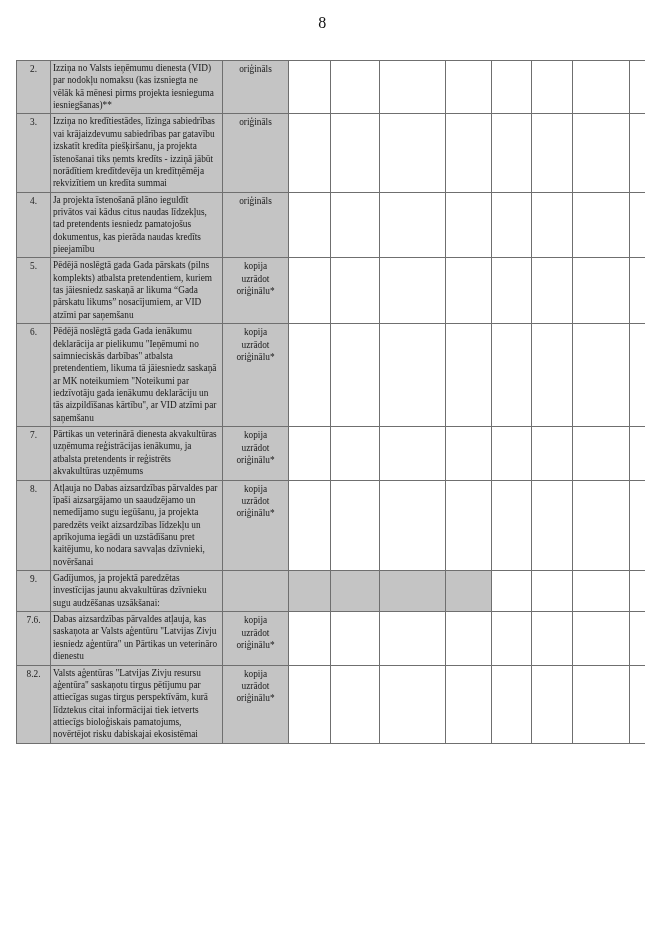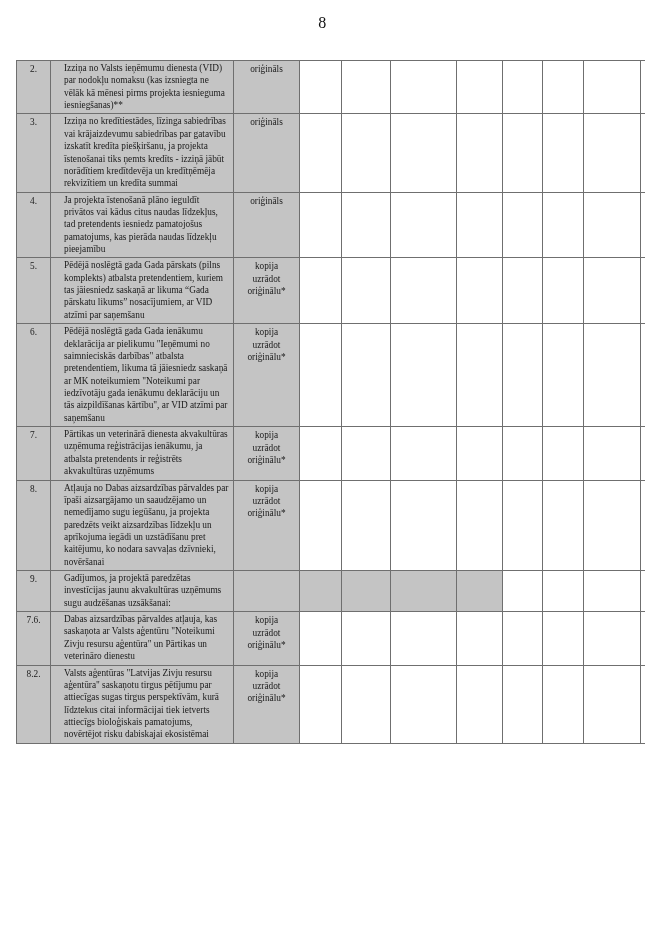--- a/index.html
+++ b/index.html
@@ -53,21 +53,21 @@
     background: #c4c4c4;
   }
   td.col-num {
     width: 27px;
     text-align: center;
     padding-top: 2px;
   }
   td.col-desc {
     width: 165px;
     text-align: left;
-    padding-left: 13px;
+    padding-left: 2px;
     padding-right: 4px;
   }
   td.col-type {
     width: 59px;
     text-align: center;
     padding-top: 2px;
     line-height: 1.34;
   }
   td.c1 { width: 35px; }
   td.c2 { width: 42px; }
@@ -117,21 +117,21 @@
           <td class="c2 empty-cell">&nbsp;</td>
           <td class="c3 empty-cell">&nbsp;</td>
           <td class="c4 empty-cell">&nbsp;</td>
           <td class="c5 empty-cell">&nbsp;</td>
           <td class="c6 empty-cell">&nbsp;</td>
           <td class="c7 empty-cell">&nbsp;</td>
           <td class="c8 empty-cell">&nbsp;</td>
         </tr>
         <tr>
           <td class="col-num shaded">4.</td>
-          <td class="col-desc shaded">Ja projekta īstenošanā plāno ieguldīt privātos vai kādus citus naudas līdzekļus, tad pretendents iesniedz pamatojošus pamatojums, kas pierāda naudas līdzekļu pieejamību</td>
+          <td class="col-desc shaded">Ja projekta īstenošanā plāno ieguldīt privātos vai kādus citus naudas līdzekļus, tad pretendents iesniedz pamatojošus dokumentus, kas pierāda naudas kredīts pieejamību</td>
           <td class="col-type shaded">
             <span class="cell-text">oriģināls</span>
           </td>
           <td class="c1 empty-cell">&nbsp;</td>
           <td class="c2 empty-cell">&nbsp;</td>
           <td class="c3 empty-cell">&nbsp;</td>
           <td class="c4 empty-cell">&nbsp;</td>
           <td class="c5 empty-cell">&nbsp;</td>
           <td class="c6 empty-cell">&nbsp;</td>
           <td class="c7 empty-cell">&nbsp;</td>
@@ -200,36 +200,36 @@
           <td class="c2 empty-cell">&nbsp;</td>
           <td class="c3 empty-cell">&nbsp;</td>
           <td class="c4 empty-cell">&nbsp;</td>
           <td class="c5 empty-cell">&nbsp;</td>
           <td class="c6 empty-cell">&nbsp;</td>
           <td class="c7 empty-cell">&nbsp;</td>
           <td class="c8 empty-cell">&nbsp;</td>
         </tr>
         <tr>
           <td class="col-num shaded">9.</td>
-          <td class="col-desc shaded">Gadījumos, ja projektā paredzētas investīcijas jaunu akvakultūras uzņēmums sugu audzēšanas uzsākšanai:</td>
+          <td class="col-desc shaded">Gadījumos, ja projektā paredzētas investīcijas jaunu akvakultūras dzīvnieku sugu audzēšanas uzsākšanai:</td>
           <td class="col-type shaded">
             <span class="cell-text"></span>
           </td>
           <td class="c1 empty-cell shaded">&nbsp;</td>
           <td class="c2 empty-cell shaded">&nbsp;</td>
           <td class="c3 empty-cell shaded">&nbsp;</td>
           <td class="c4 empty-cell shaded">&nbsp;</td>
           <td class="c5 empty-cell">&nbsp;</td>
           <td class="c6 empty-cell">&nbsp;</td>
           <td class="c7 empty-cell">&nbsp;</td>
           <td class="c8 empty-cell">&nbsp;</td>
         </tr>
         <tr>
           <td class="col-num shaded">7.6.</td>
-          <td class="col-desc shaded">Dabas aizsardzības pārvaldes atļauja, kas saskaņota ar Valsts aģentūru "Noteikumi Zivju resursu aģentūra" un Pārtikas un veterināro dienestu</td>
+          <td class="col-desc shaded">Dabas aizsardzības pārvaldes atļauja, kas saskaņota ar Valsts aģentūru "Latvijas Zivju iesniedz aģentūra" un Pārtikas un veterināro dienestu</td>
           <td class="col-type shaded">
             <span class="cell-text">kopija
 uzrādot
 oriģinālu*</span>
           </td>
           <td class="c1 empty-cell">&nbsp;</td>
           <td class="c2 empty-cell">&nbsp;</td>
           <td class="c3 empty-cell">&nbsp;</td>
           <td class="c4 empty-cell">&nbsp;</td>
           <td class="c5 empty-cell">&nbsp;</td>

